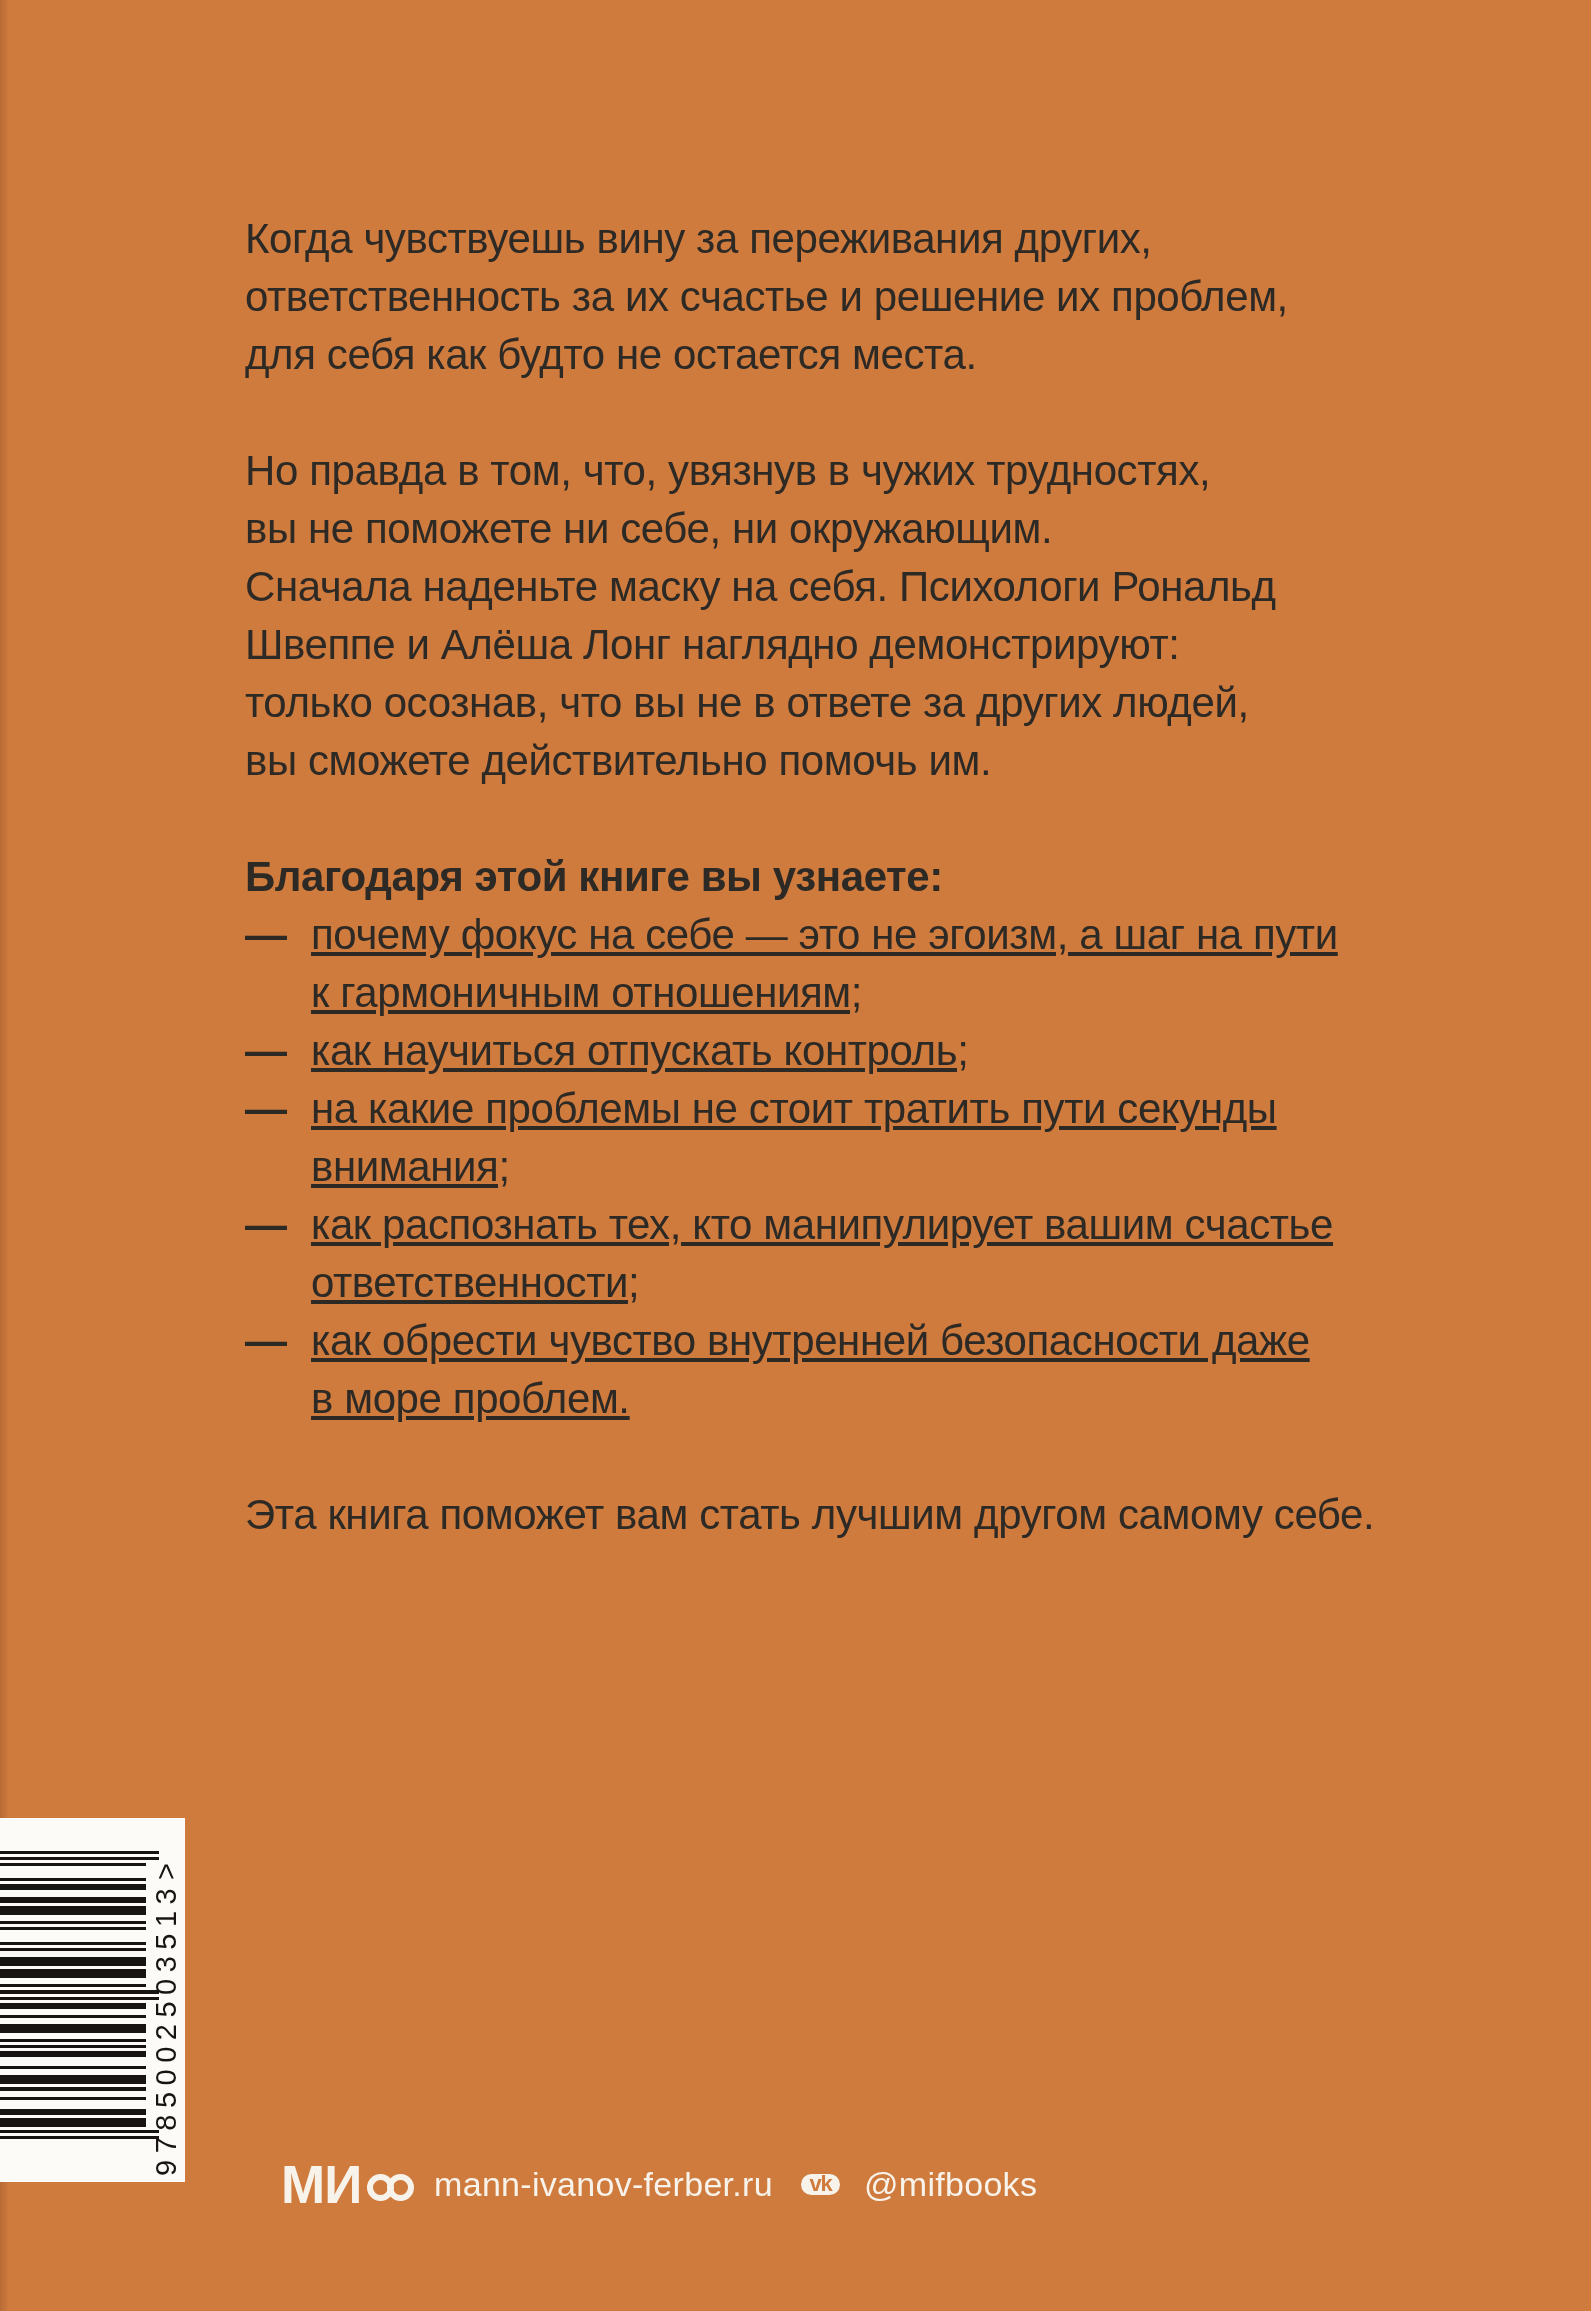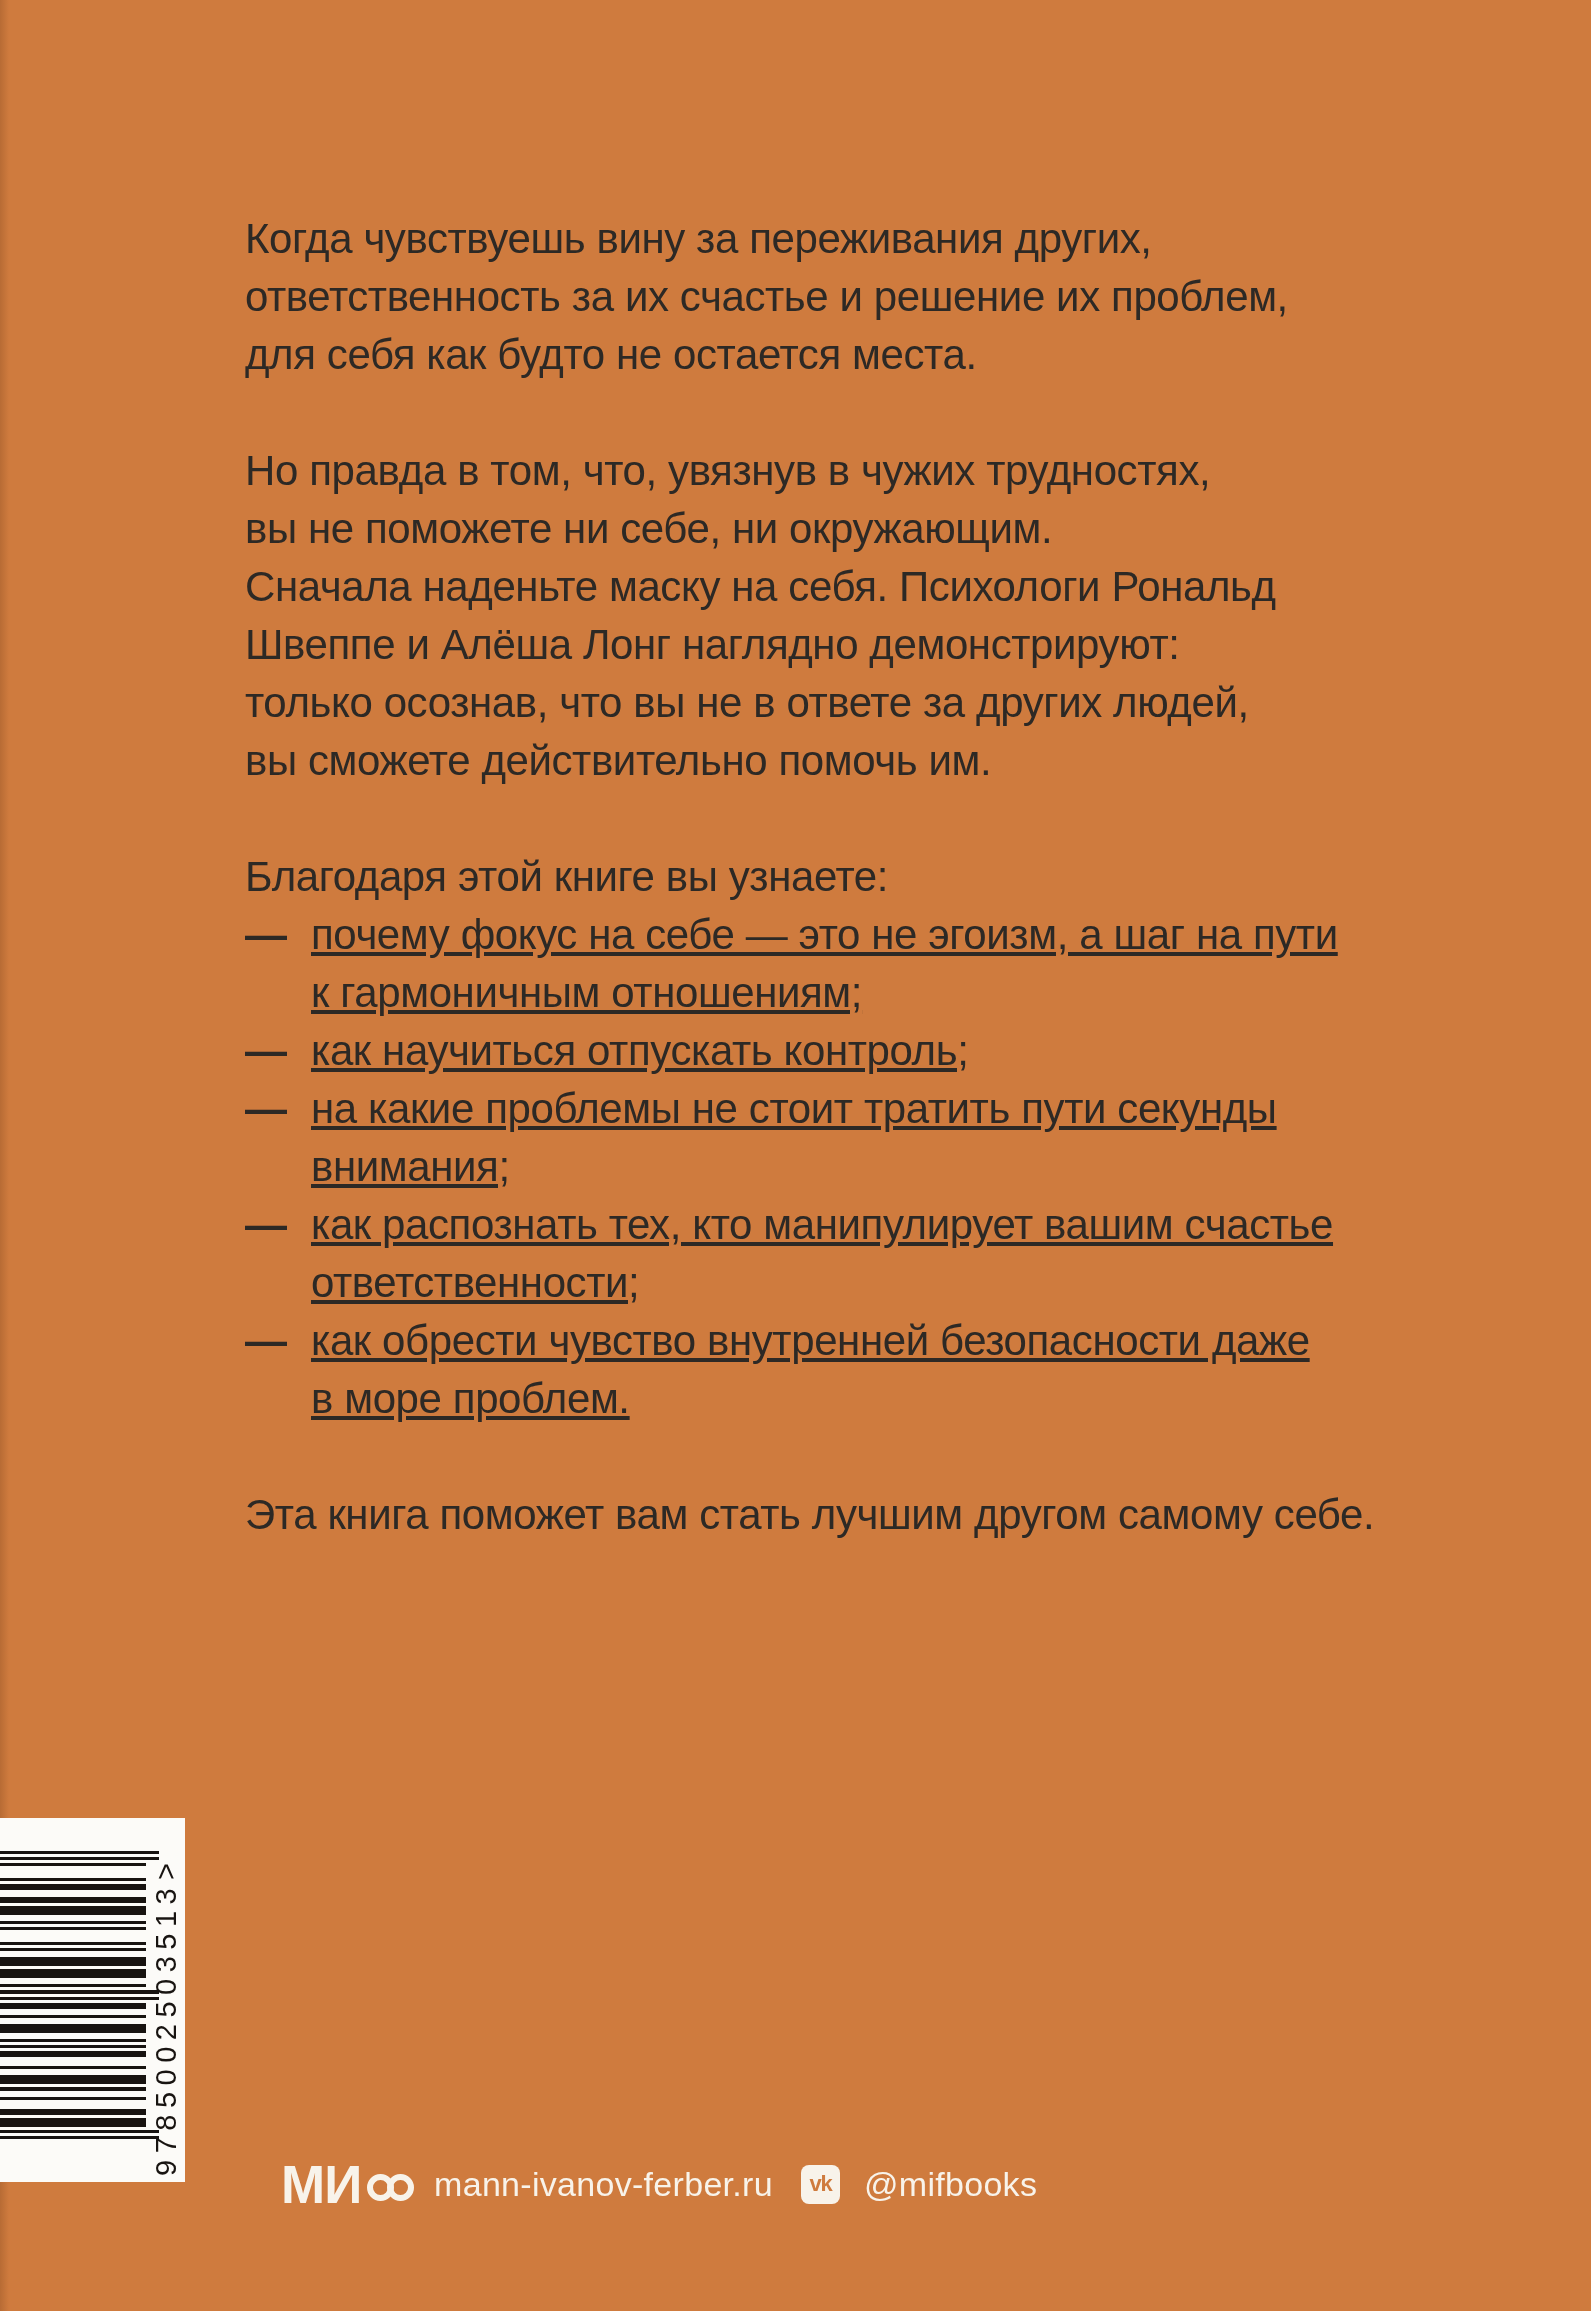--- a/index.html
+++ b/index.html
@@ -19,21 +19,21 @@
   }
 
   
   .blurb{
     position:absolute;left:245px;top:210px;width:1209px;
     color:#2d2925;
     font-size:42px;line-height:58px;letter-spacing:-0.4px;
     font-stretch:87.5%;
   }
   .blurb p{margin:0 0 58px 0;white-space:pre-line;}
-  .blurb .list-heading{margin:0;font-weight:400;}
+  .blurb .list-heading{margin:0;font-weight:700;}
   .bullet-list{margin:0 0 0 0;}
   .bullet-item{display:flex;align-items:flex-start;}
   .bullet-item .dash{flex:0 0 66px;font-weight:700;}
   .bullet-item .li-text{white-space:pre-line;text-decoration:underline;}
   .closing{margin-top:58px !important;margin-bottom:0 !important;}
 
   
   .barcode-box{
     position:absolute;left:0;top:1818px;width:185px;height:364px;
     background:#fcfbf8;
@@ -65,21 +65,21 @@
   .logo{display:flex;align-items:center;}
   .logo-text{font-size:53px;font-weight:700;letter-spacing:-0.9px;line-height:1;}
   .infinity{display:flex;margin-left:5.5px;margin-top:5.5px;}
   .infinity .ring{
     width:14.8px;height:14.8px;border:6.5px solid #f8f3ea;border-radius:50%;
     display:block;
   }
   .infinity .ring + .ring{margin-left:-6.5px;}
   .site{margin-left:20px;font-size:34px;font-weight:500;letter-spacing:0.3px;}
   .vk-badge{
-    margin-left:28px;width:39px;height:39px;border-radius:8px;
+    margin-left:28px;width:39px;height:21px;border-radius:16px;
     background:#f8f3ea;display:flex;align-items:center;justify-content:center;
   }
   .vk-badge .vk-glyph{
     color:#cf7b3e;font-weight:700;font-size:22px;letter-spacing:-1.4px;
     line-height:1;padding-bottom:1.8px;
   }
   .social{margin-left:24px;font-size:34px;font-weight:500;letter-spacing:0.3px;}
 </style>
 </head>
 <body>

